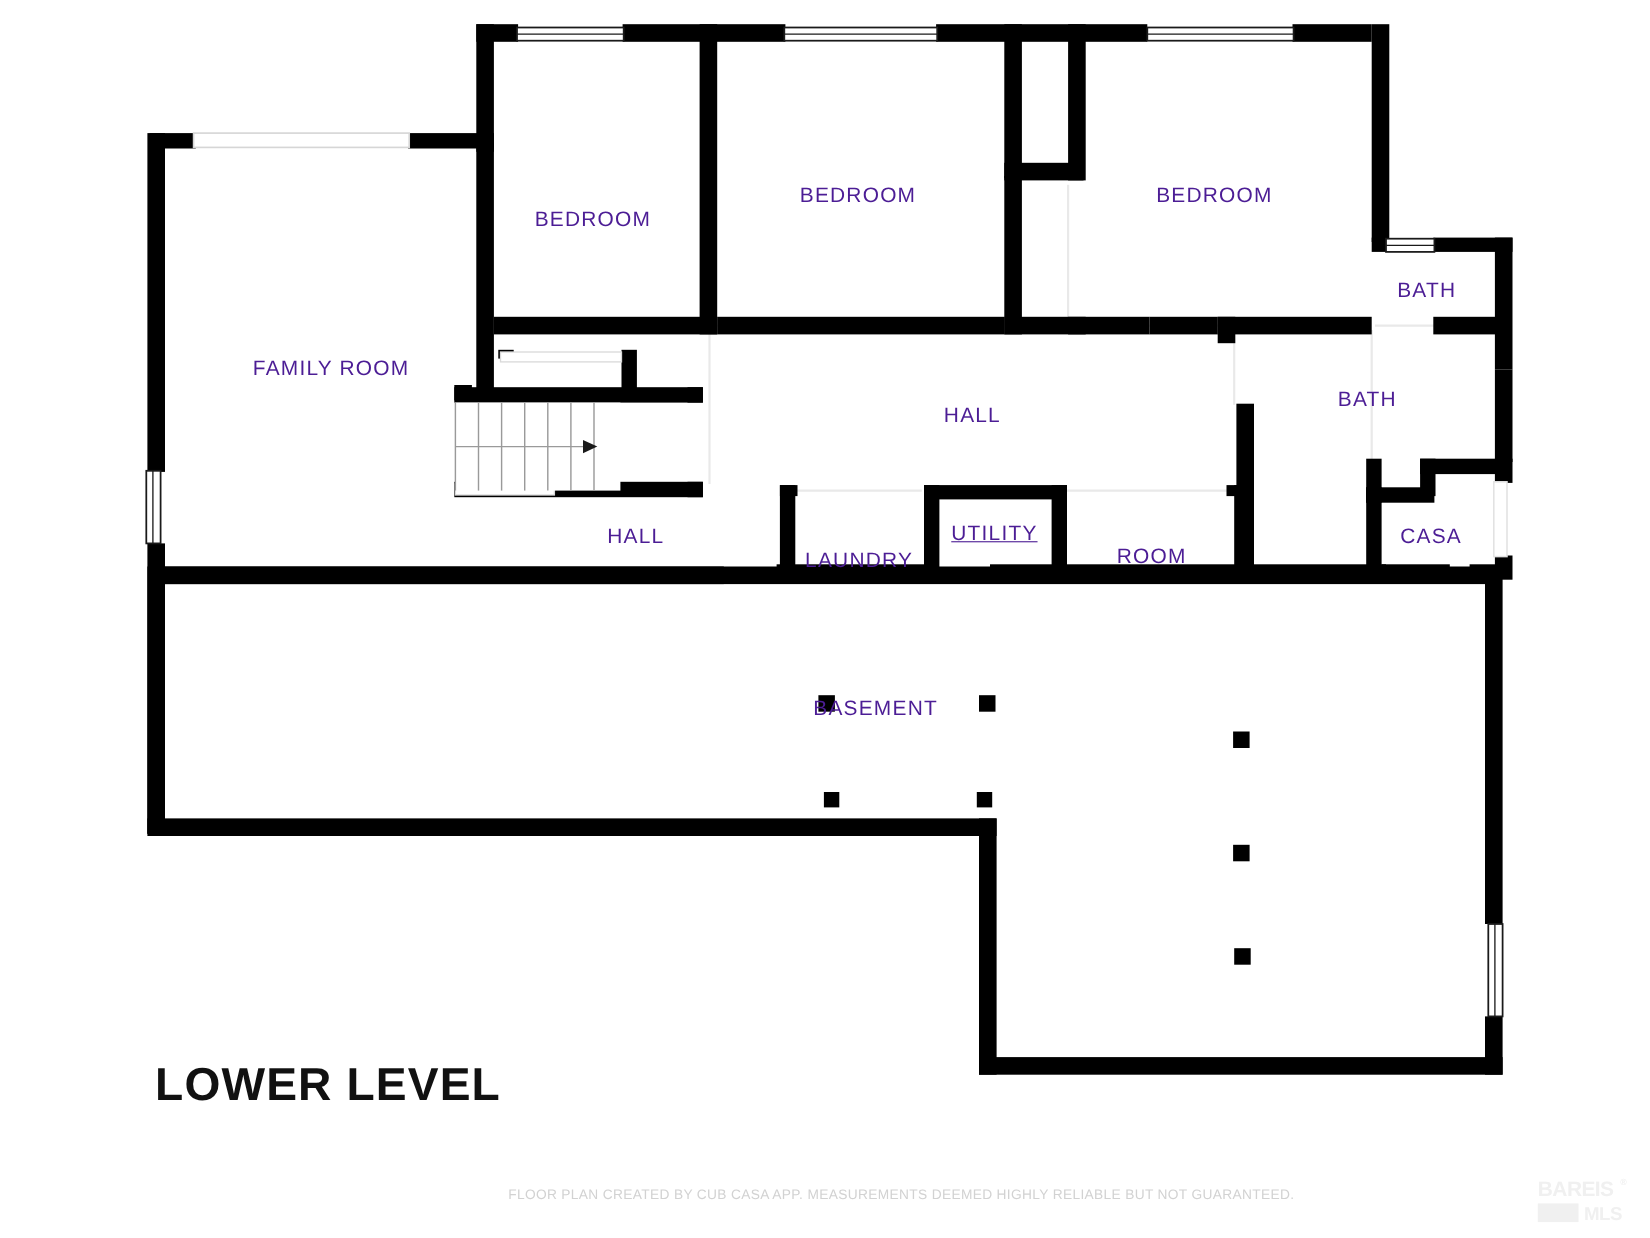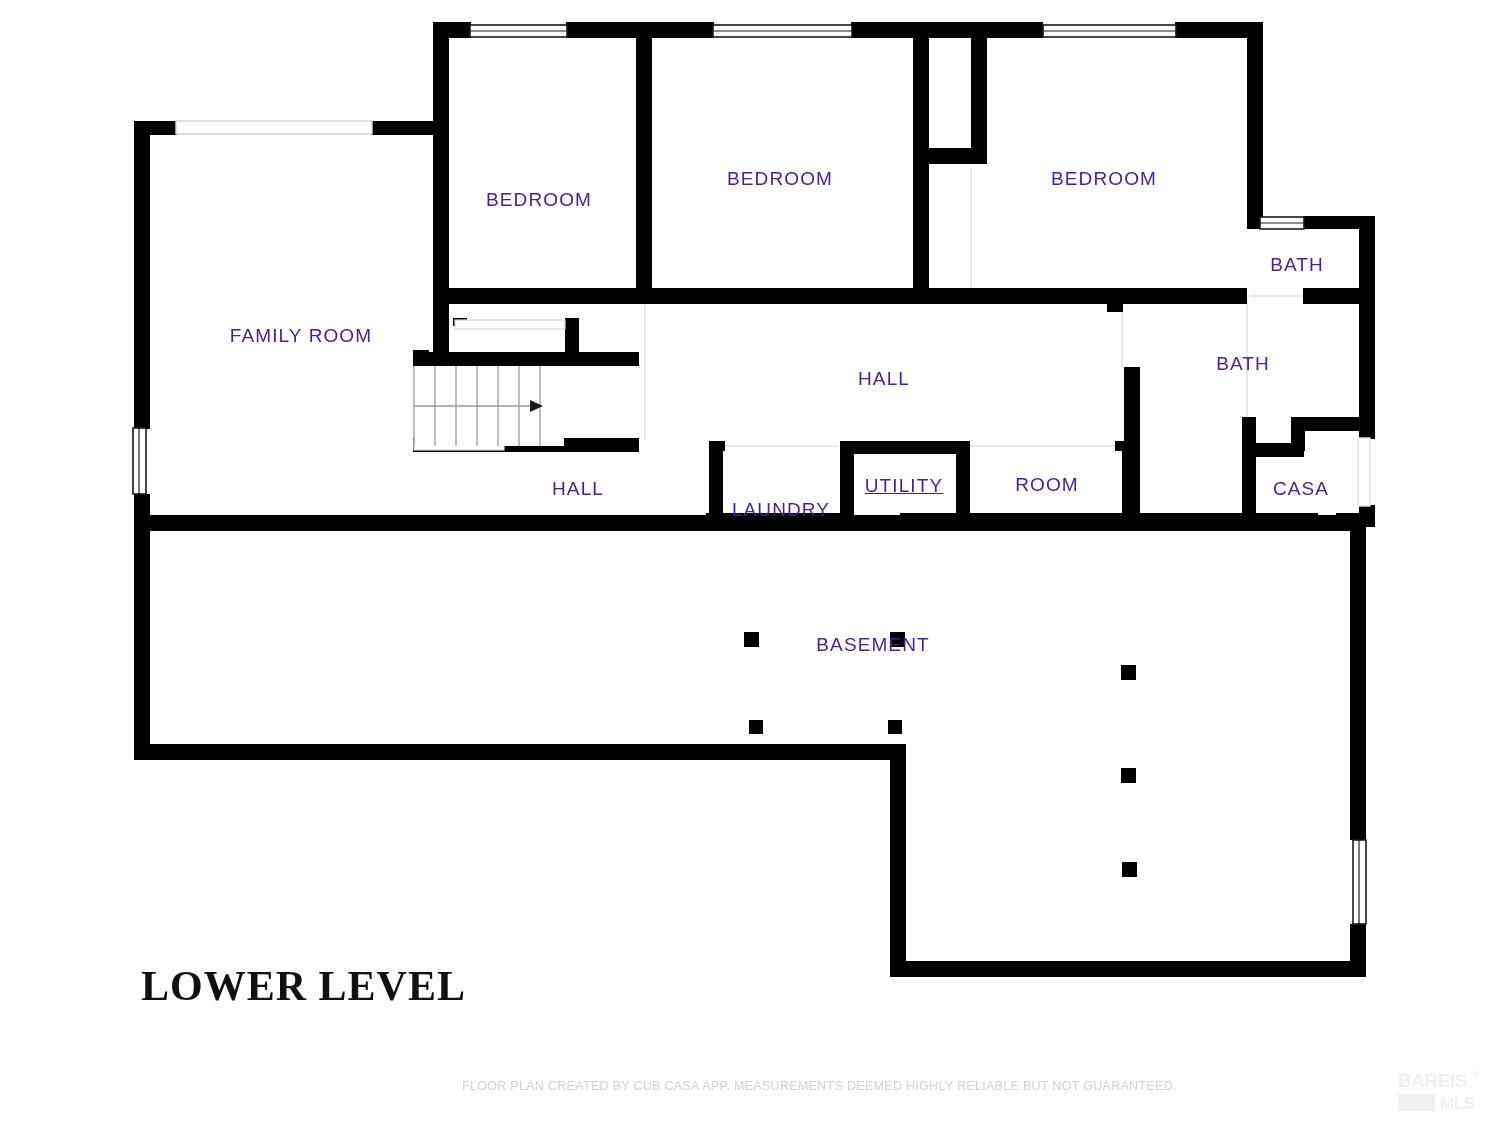--- a/index.html
+++ b/index.html
@@ -33,21 +33,21 @@
     font-family: "Liberation Sans", sans-serif;
     font-size: 19px;
     letter-spacing: 1.1px;
     color: #4c1d95;
     white-space: nowrap;
     transform: translate(-50%, -50%);
     pointer-events: none;
   }
   .level-title {
     position: absolute;
-    font-family: Liberation Serif, serif;
+    font-family: Liberation Sans, sans-serif;
     font-size: 42px;
     font-weight: bold;
     letter-spacing: 1px;
     color: #111111;
     white-space: nowrap;
   }
   .footer-note {
     position: absolute;
     font-family: Liberation Sans, sans-serif;
     font-size: 12.5px;
@@ -240,23 +240,23 @@
   <div class="room-label" style="left:301px; top:336px;">FAMILY ROOM</div>
   <div class="room-label" style="left:539px; top:200px;">BEDROOM</div>
   <div class="room-label" style="left:780px; top:179px;">BEDROOM</div>
   <div class="room-label" style="left:1104px; top:179px;">BEDROOM</div>
   <div class="room-label" style="left:1297px; top:265px;">BATH</div>
   <div class="room-label" style="left:1243px; top:364px;">BATH</div>
   <div class="room-label" style="left:884px; top:379px;">HALL</div>
   <div class="room-label" style="left:578px; top:489px;">HALL</div>
   <div class="room-label" style="left:781px; top:510px;">LAUNDRY</div>
   <div class="room-label" style="left:904px; top:486px;text-decoration:underline;">UTILITY</div>
-  <div class="room-label" style="left:1047px; top:485px;">ROOM</div>
+  <div class="room-label" style="left:1047px; top:507px;">ROOM</div>
   <div class="room-label" style="left:1301px; top:489px;">CASA</div>
-  <div class="room-label" style="left:873px; top:645px;">BASEMENT</div>
+  <div class="room-label" style="left:796px; top:645px;">BASEMENT</div>
 
   <div class="level-title" style="left:141px; top:962px;">LOWER LEVEL</div>
 
   <div class="footer-note" style="left:438px; top:1079px;">FLOOR PLAN CREATED BY CUB CASA APP. MEASUREMENTS DEEMED HIGHLY RELIABLE BUT NOT GUARANTEED.</div>
 
   <svg class="watermark" viewBox="0 0 92 54" xmlns="http://www.w3.org/2000/svg">
     <text class="wm-text" x="4" y="24" font-size="19" letter-spacing="-0.5">BAREIS</text>
     <text class="wm-text" x="79" y="14" font-size="8">®</text>
     <rect x="4" y="31" width="37" height="17" fill="#f0f0f0"></rect>
     <text class="wm-text" x="46" y="46" font-size="17" letter-spacing="-0.5">MLS</text>

